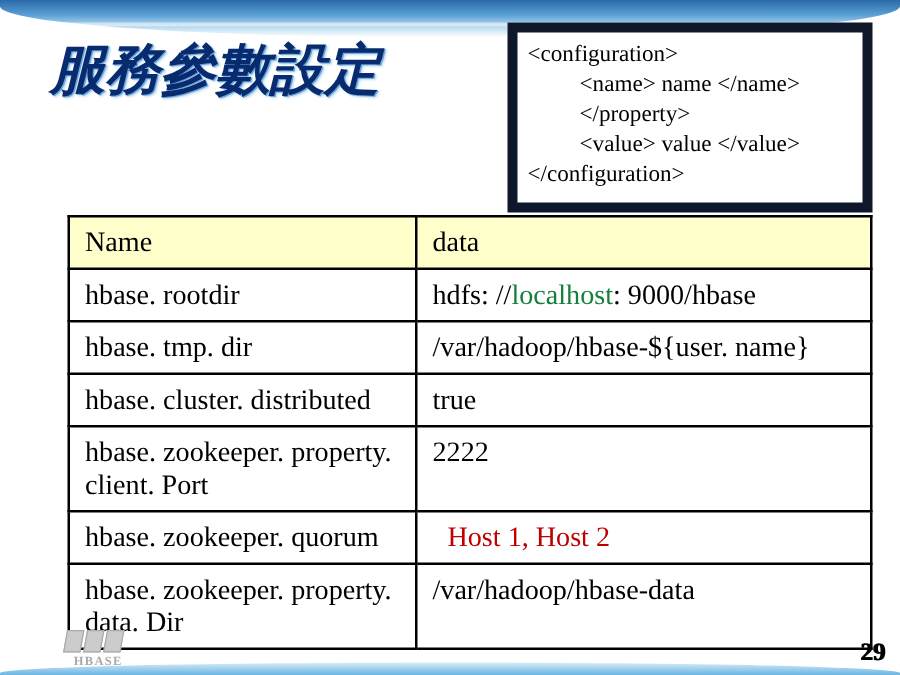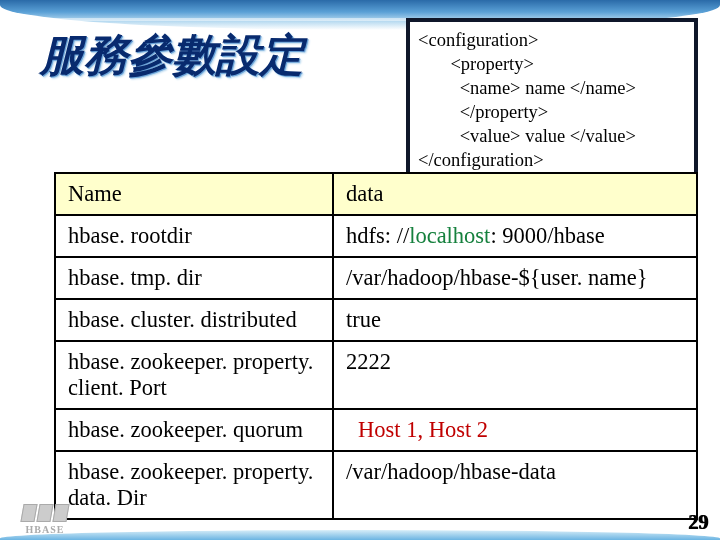--- a/index.html
+++ b/index.html
@@ -11,21 +11,21 @@
   }
   .white-divider { position:absolute; top:18px; left:0; width:720px; height:3px; background:rgba(255,255,255,0.5); }
   .slide-title {
     position: absolute; top: 26px; left: 40px;
     font-family: "Microsoft JhengHei", "Heiti TC", sans-serif;
     font-weight: bold; font-size: 44px; font-style: italic;
     color: #082a6e; text-shadow: 1px 1px 0 #6aa3d8, 2px 2px 2px #b7d7ee; text-align: right;
   }
   .xml-box {
     position: absolute; top: 18px; left: 406px; width: 292px;
-    border: 4px solid #0f172a; background: #fff; padding: 6px 8px 10px 8px;
+    border: 8px solid #0f172a; background: #fff; padding: 6px 8px 10px 8px;
     font-family: "Times New Roman", serif; font-size: 18.5px; line-height: 1.3;
   }
   .xml-line { white-space: pre; }
   .table-wrap { position: absolute; top: 172px; left: 38px; width: 642px; padding-left: 16px; }
   table { border-collapse: collapse; width: 100%; table-layout: fixed; }
   col.col-name { width: 278px; }
   col.col-val  { width: 364px; }
   th, td {
     border: 2px solid #000; padding: 7px 10px 7px 12px;
     font-family: "Times New Roman", serif; font-size: 22.5px; text-align: left;
@@ -33,44 +33,43 @@
   }
   th { background: #ffffcc; font-weight: normal; }
   .val-red  { color: #c00000; margin-left: 12px; }
   .val-host { color: #15803d; }
   .page-num {
     position: absolute; bottom: 6px; right: 12px;
     font-family: "Times New Roman", serif; font-weight: bold; font-size: 20px; color:#000;
     text-shadow: 1px 0 0 #000;
   }
   .logo-area {
-    position: absolute; bottom: 2px; left: 8px; width: 74px; height: 34px;
+    position: absolute; bottom: 2px; left: 24px; width: 74px; height: 34px;
     font-family: "Times New Roman", serif; font-size: 10px; font-weight: bold;
-    letter-spacing: 1px; color: #aaa; display:flex; flex-direction:column; align-items:center;
+    letter-spacing: 1px; color: #aaa; display:flex; flex-direction:column; align-items:flex-end;
   }
   .logo-mark { display:flex; gap:2px; transform: skewX(-10deg); }
   .logo-mark span { width: 14px; height: 18px; background: #ccc; border: 1px solid #aaa; }
   .logo-text { margin-top: 2px; }
   .bottom-curve {
     position:absolute; bottom:0; left:0; width:720px; height:10px;
     background: linear-gradient(to top, #6bb4e2 0%, #d6edf8 100%);
     border-top-left-radius: 60% 100%; border-top-right-radius: 60% 100%;
   }
 </style>
 </head>
 <body>
 
 <div class="top-curve"></div>
 <div class="white-divider"></div>
 
 <div class="slide-title">服務參數設定</div>
 
 <div class="xml-box">
   <div class="xml-line">&lt;configuration&gt;</div>
-  <div class="xml-line">       &lt;property&gt;</div>
   <div class="xml-line">         &lt;name&gt; name &lt;/name&gt;</div>
   <div class="xml-line">         &lt;/property&gt;</div>
   <div class="xml-line">         &lt;value&gt; value &lt;/value&gt;</div>
   <div class="xml-line">&lt;/configuration&gt;</div>
 </div>
 
 <div class="table-wrap">
   <table>
     <colgroup>
         <col class="col-name">

